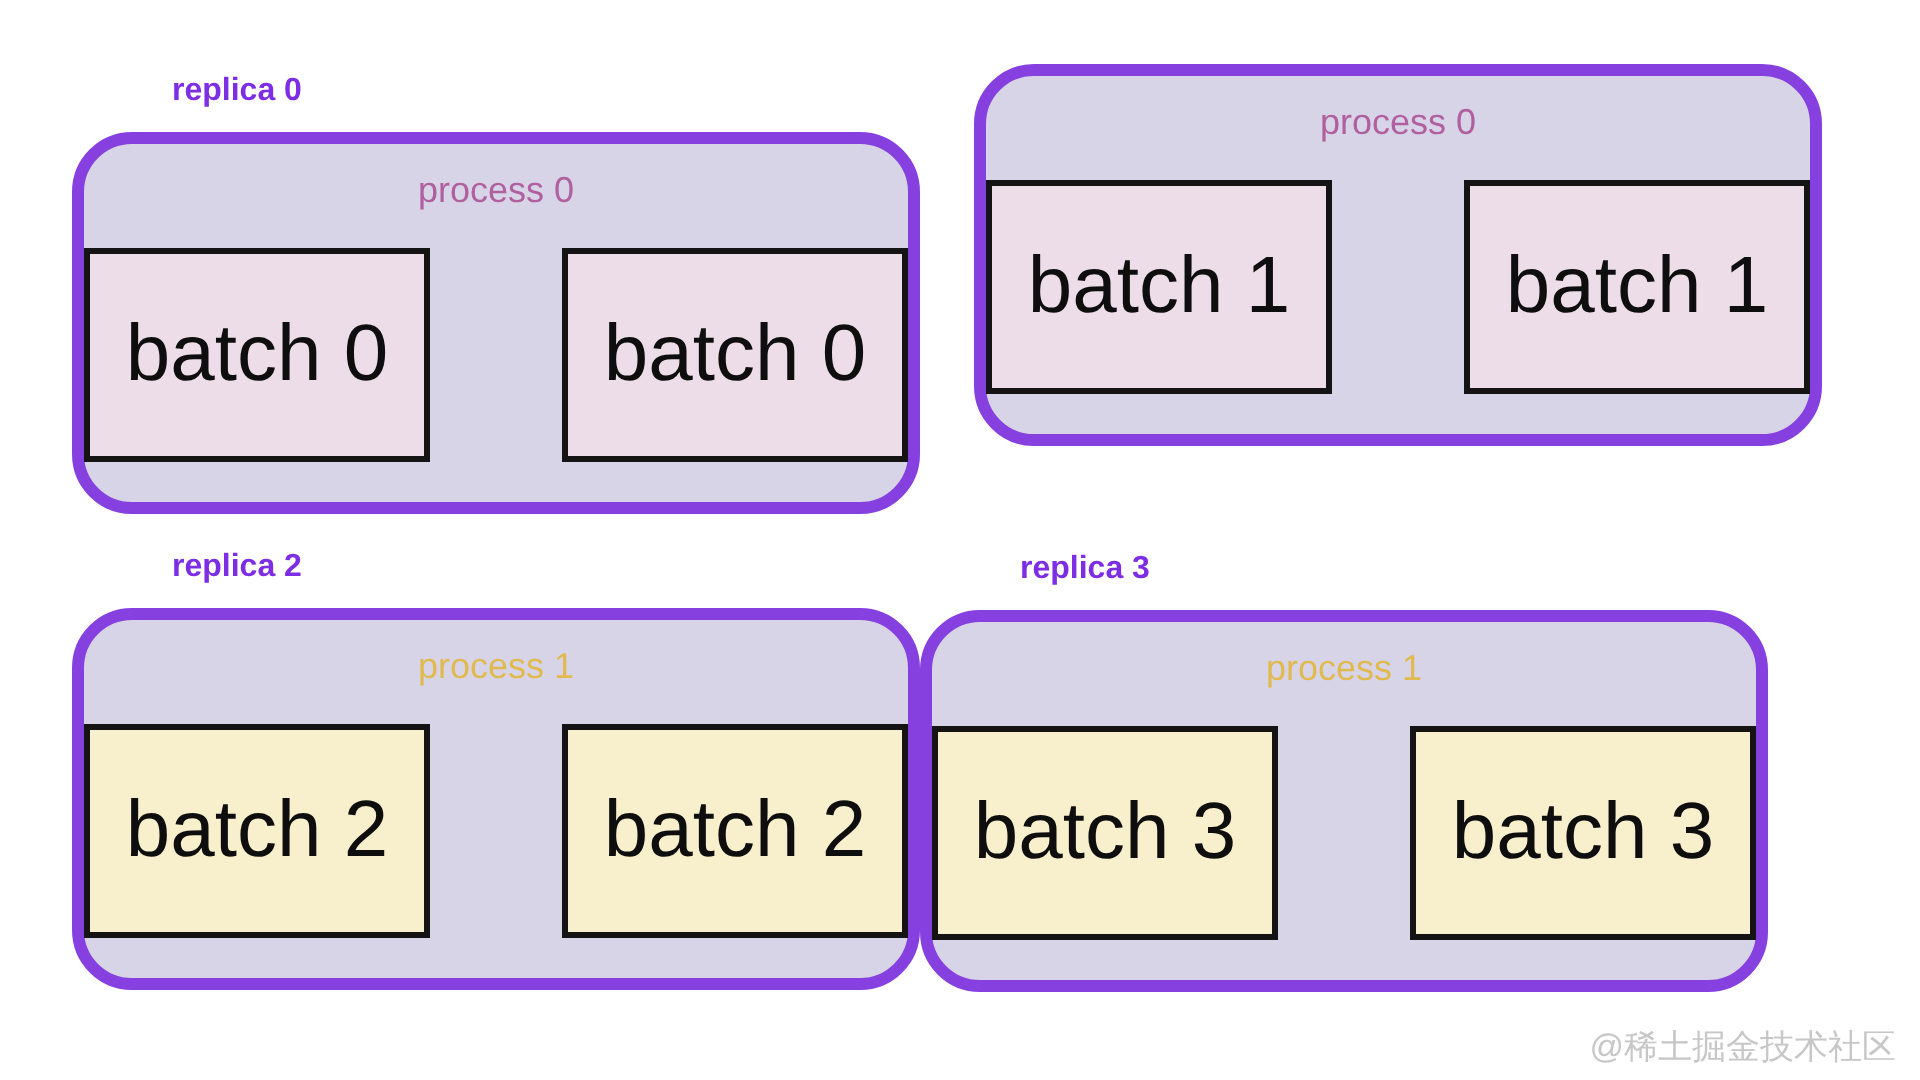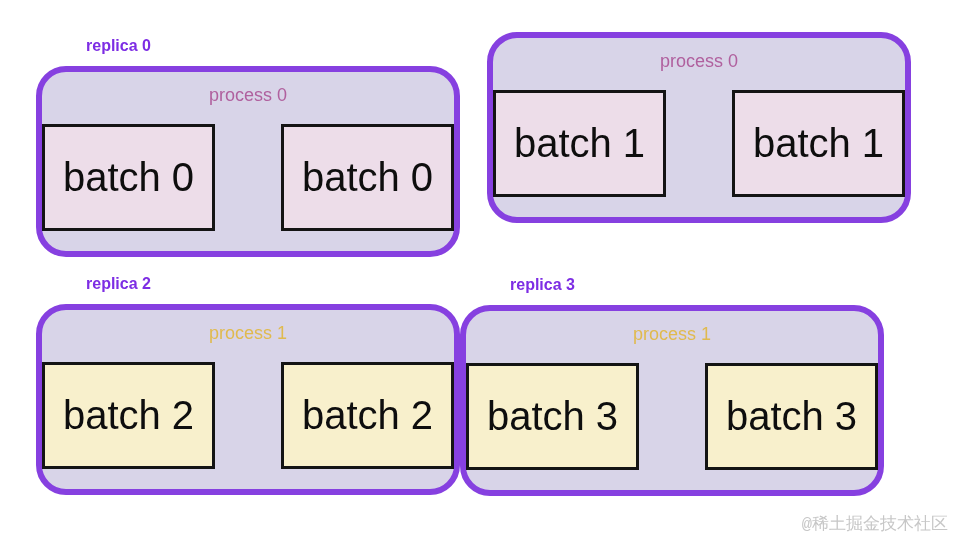--- a/index.html
+++ b/index.html
@@ -50,21 +50,21 @@
     display:flex;
     align-items:center;
     justify-content:center;
     font-size:40px;
     color:#0e0e0e;
     background:#eddde9;
   }
   .watermark{
     position:absolute;
     right:12px;top:512px;
-    font-family:Liberation Mono, monospace;
+    font-family:Liberation Sans, sans-serif;
     font-size:17px;
     color:#c7c7c7;
   }
 </style>
 </head>
 <body>
 
 <div class="canvas">
 
   <div class="replica r0">

